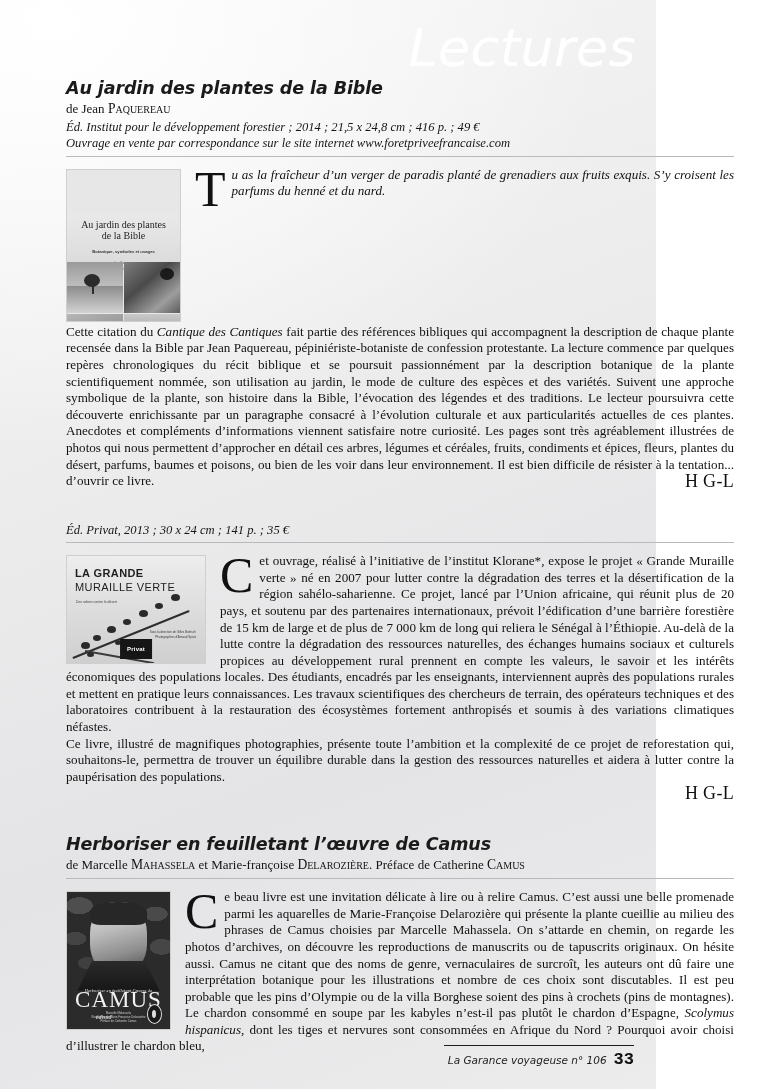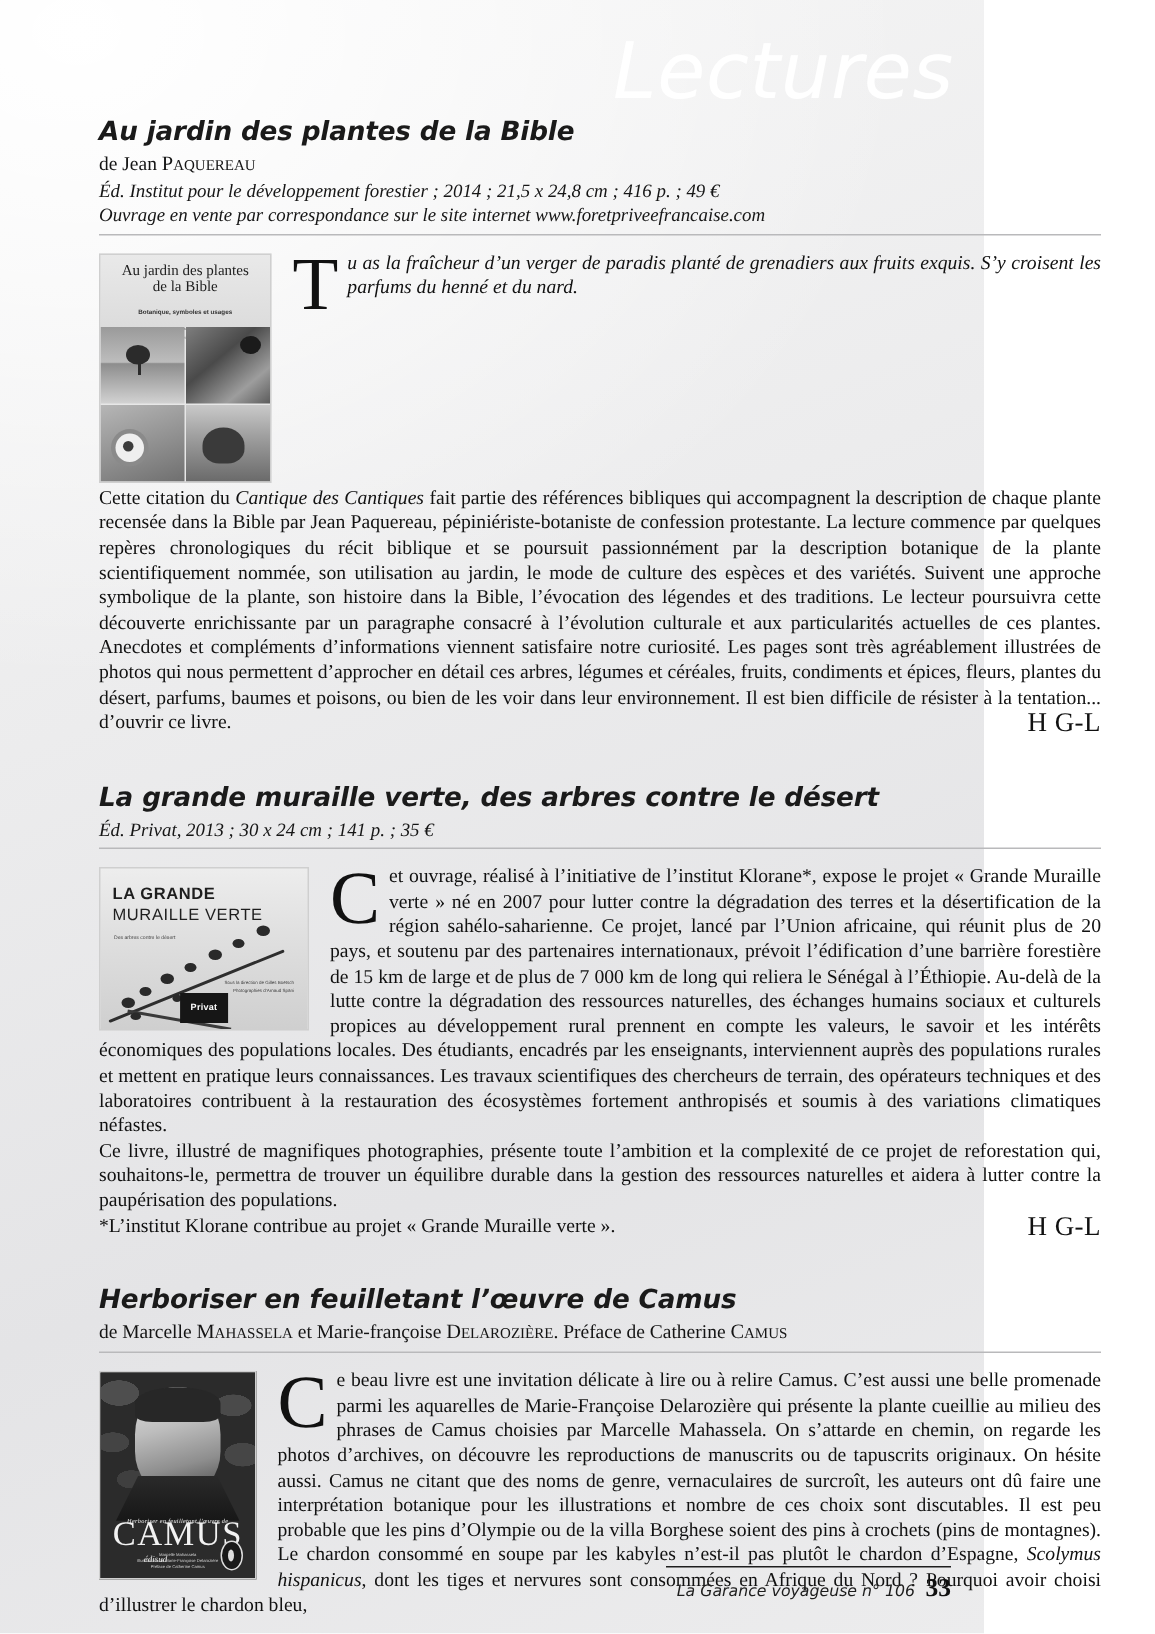--- a/index.html
+++ b/index.html
@@ -127,21 +127,21 @@
     font-size: 18px;
     letter-spacing: 0.3px;
   }
   .clear { clear: both; height: 0; overflow: hidden; }
   .it { font-style: italic; }
 
   
   .cov1 { width: 113px; height: 151px; background:#e7e7e7; }
   .cov1 .c-head {
     height: 48px; background: linear-gradient(180deg,#e9e9e9,#dcdcdc);
-    text-align:center; padding-top:5px; box-sizing:border-box;
+    text-align:center; padding-top:5px; box-sizing:border-box;margin-top:44px;
   }
   .cov1 .c-t1 { font-family:"Liberation Serif",serif; font-size:10px; color:#1d1d1d; line-height:11.5px;}
   .cov1 .c-t2 { font-family:"Liberation Sans",sans-serif; font-size:4.2px; font-weight:bold; color:#333; margin-top:2px;}
   .cov1 .c-t3 { font-family:"Liberation Sans",sans-serif; font-size:2.6px; color:#555; margin-top:2px; line-height:3.4px;}
   .cov1 .c-grid { display:grid; grid-template-columns:1fr 1fr; grid-template-rows:1fr 1fr; height:103px; gap:1px; }
   .ph { position:relative; overflow:hidden; }
   .ph-a { background:linear-gradient(180deg,#9a9a9a 0%,#bdbdbd 46%,#8d8d8d 48%,#d2d2d2 100%); }
   .ph-a:before{content:"";position:absolute;left:30%;top:24%;width:16px;height:13px;border-radius:50%;background:#2b2b2b;}
   .ph-a:after{content:"";position:absolute;left:45%;top:44%;width:2px;height:10px;background:#2b2b2b;}
   .ph-b { background:linear-gradient(140deg,#7e7e7e,#4a4a4a 40%,#9d9d9d 75%,#5c5c5c); }
@@ -226,21 +226,21 @@
     white-space: nowrap;
   }
   .footer-mag {
     font-family: "DejaVu Sans", sans-serif;
     font-style: italic;
     font-size: 10.5px;
     color: #1d1d1d;
     vertical-align: baseline;
   }
   .footer-page {
-    font-family: Liberation Serif, serif;
+    font-family: Liberation Mono, monospace;
     font-weight: bold;
     font-size: 17px;
     color: #111;
     margin-left: 7px;
     vertical-align: baseline;
     margin-top: 36px;
   }
 </style>
 </head>
 <body>
@@ -281,21 +281,20 @@
         <div class="clear"></div>
 
         <p><span>Cette citation du </span><span class="it">Cantique des Cantiques</span><span> fait partie des références bibliques qui accompagnent la description de chaque plante recensée dans la Bible par Jean Paquereau, pépiniériste-botaniste de confession protestante. La lecture commence par quelques repères chronologiques du récit biblique et se poursuit passionnément par la description botanique de la plante scientifiquement nommée, son utilisation au jardin, le mode de culture des espèces et des variétés. Suivent une approche symbolique de la plante, son histoire dans la Bible, l’évocation des légendes et des traditions. Le lecteur poursuivra cette découverte enrichissante par un paragraphe consacré à l’évolution culturale et aux particularités actuelles de ces plantes. Anecdotes et compléments d’informations viennent satisfaire notre curiosité. Les pages sont très agréablement illustrées de photos qui nous permettent d’approcher en détail ces arbres, légumes et céréales, fruits, condiments et épices, fleurs, plantes du désert, parfums, baumes et poisons, ou bien de les voir dans leur environnement. Il est bien difficile de résister à la tentation... d’ouvrir ce livre.</span> <span class="sig">H G-L</span></p>
         <div class="clear"></div>
       </div>
     </div>
 
     <div style="height:26px"></div>
 
     <div class="article">
-      <h2 class="art-title">La grande muraille verte, des arbres contre le désert</h2>
       <div class="art-edition">Éd. Privat, 2013 ; 30 x 24 cm ; 141 p. ; 35 €</div>
       <hr class="rule">
 
       <div class="body-block">
         <div class="cover cov2">
           <div class="c2-inner">
             <div class="branch b1"></div>
             <div class="branch b2"></div>
             <div class="leaf" style="left:14px;bottom:14px;width:9px;height:7px;"></div>
             <div class="leaf" style="left:26px;bottom:22px;width:8px;height:6px;"></div>
@@ -313,21 +312,21 @@
               <div>Sous la direction de Gilles Boëtsch</div>
               <div>Photographies d’Arnaud Späni</div>
             </div>
             <div class="c2-logo">Privat</div>
           </div>
         </div>
 
         <p><span class="dropcap">C</span><span>et ouvrage, réalisé à l’initiative de l’institut Klorane*, expose le projet « Grande Muraille verte » né en 2007 pour lutter contre la dégradation des terres et la désertification de la région sahélo-saharienne. Ce projet, lancé par l’Union africaine, qui réunit plus de 20 pays, et soutenu par des partenaires internationaux, prévoit l’édification d’une barrière forestière de 15 km de large et de plus de 7 000 km de long qui reliera le Sénégal à l’Éthiopie. Au-delà de la lutte contre la dégradation des ressources naturelles, des échanges humains sociaux et culturels propices au développement rural prennent en compte les valeurs, le savoir et les intérêts économiques des populations locales. Des étudiants, encadrés par les enseignants, interviennent auprès des populations rurales et mettent en pratique leurs connaissances. Les travaux scientifiques des chercheurs de terrain, des opérateurs techniques et des laboratoires contribuent à la restauration des écosystèmes fortement anthropisés et soumis à des variations climatiques néfastes.</span></p>
         <div class="clear"></div>
         <p>Ce livre, illustré de magnifiques photographies, présente toute l’ambition et la complexité de ce projet de reforestation qui, souhaitons-le, permettra de trouver un équilibre durable dans la gestion des ressources naturelles et aidera à lutter contre la paupérisation des populations.</p>
-        <p><span>*L’institut Klorane contribue au projet « Grande Muraille verte ».</span> <span class="sig">H G-L</span></p>
+        <p> <span class="sig">H G-L</span></p>
         <div class="clear"></div>
       </div>
     </div>
 
     <div style="height:26px"></div>
 
     <div class="article">
       <h2 class="art-title">Herboriser en feuilletant l’œuvre de Camus</h2>
       <div class="art-byline"><span>de Marcelle </span><span class="sc">Mahassela</span><span> et Marie-françoise </span><span class="sc">Delarozière</span><span>. Préface de Catherine </span><span class="sc">Camus</span></div>
       <hr class="rule">

